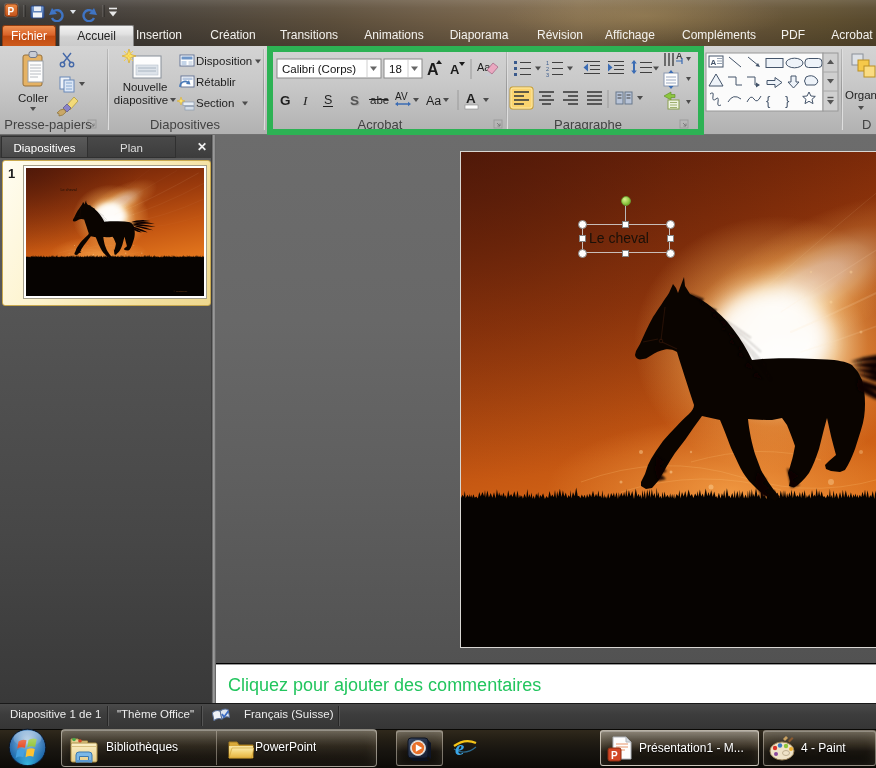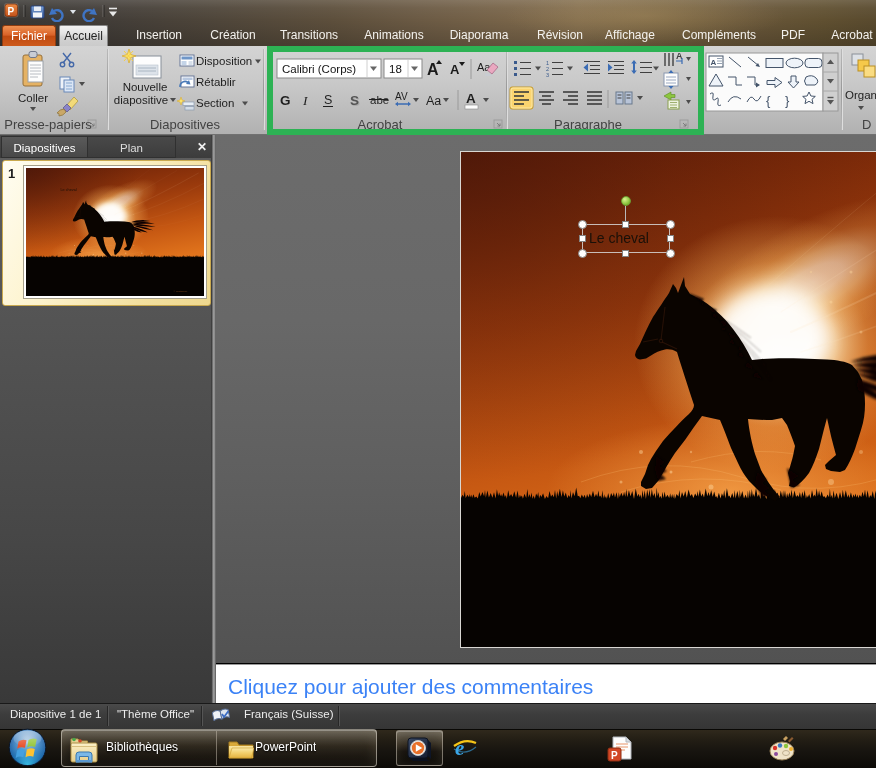--- a/index.html
+++ b/index.html
@@ -9,21 +9,21 @@
 background:linear-gradient(90deg,#393734 0%,#423d38 12%,#4f463a 25%,#5d4f3c 38%,#6b5a44 48%,#786449 58%,#7f6a4b 66%,#74603f 76%,#685639 86%,#605031 94%,#594a2e 100%);}
 #header:after{content:"";position:absolute;left:0;top:0;width:100%;height:100%;
 background:linear-gradient(180deg,rgba(255,255,255,.14) 0,rgba(255,255,255,.05) 8px,rgba(0,0,0,0) 20px,rgba(0,0,0,.18) 45px);}
 #title{left:390px;top:4px;width:230px;height:16px;font-size:12px;color:#100e0c;text-align:center;
 text-shadow:0 0 4px rgba(255,255,255,.55);z-index:3;white-space:nowrap}
 
 .tab{top:25px;height:21px;font-size:12px;color:#f4f2ee;text-align:center;line-height:21px;z-index:3;white-space:nowrap}
 #tabFichier{left:2px;width:54px;color:#fff;border-radius:3px 3px 0 0;
 background:linear-gradient(180deg,#ef9152 0%,#d96228 45%,#c04a10 52%,#cd5a1c 100%);
 border:1px solid #8e3c10;border-bottom:none}
-#tabAccueil{left:59px;width:49px;color:#262626;border-radius:2px 2px 0 0;
+#tabAccueil{left:59px;width:75px;color:#262626;border-radius:2px 2px 0 0;
 background:linear-gradient(180deg,#f2f2f2 0%,#e2e2e2 40%,#d2d2d2 55%,#cbcbcb 100%);
 border:1px solid #888;border-bottom:none}
 
 #ribbon{left:0;top:46px;width:876px;height:89px;
 background:linear-gradient(180deg,#d4d4d4 0%,#cacaca 38%,#c1c1c1 62%,#b1b1b1 100%);
 border-bottom:1px solid #717171}
 .gsep{top:49px;width:1px;height:81px;background:linear-gradient(180deg,#b9b9b9,#999 50%,#b9b9b9);box-shadow:1px 0 0 #dedede}
 .glabel{top:117px;height:14px;font-size:13px;color:#424242;text-align:center}
 
 #greenbox{left:267px;top:46px;width:437px;height:89px;border:6px solid #2db254;z-index:9}
@@ -45,21 +45,21 @@
 #slidewrap{left:460px;top:151px;width:416px;height:497px;background:#d9d7d3;padding:1px}
 #slideclip{position:absolute;left:1px;top:1px;width:415px;height:495px;overflow:hidden}
 
 .handle-sq{width:7px;height:7px;background:#fff;border:1px solid #848484;z-index:5}
 .handle-ci{width:9px;height:9px;background:#fff;border:1px solid #848484;border-radius:50%;z-index:5}
 #tbox{left:582px;top:224px;width:88px;height:29px;border:1px solid rgba(215,215,215,.85);z-index:4}
 #rotctl{left:621px;top:196px;width:10px;height:10px;background:radial-gradient(circle at 35% 30%,#d8f28e,#8cc63f 60%,#5a9a1f);border:1px solid #6f9c33;border-radius:50%;z-index:5}
 #rotstem{left:625px;top:206px;width:1px;height:18px;background:#b9b9b9;z-index:4}
 
 #comments{left:216px;top:664px;width:660px;height:39px;background:#fff;border-top:1px solid #9a9a9a}
-#commtext{left:228px;top:675px;font-size:21px;color:#3b82f6}
+#commtext{left:228px;top:675px;font-size:18px;color:#22c55e}
 
 #statusbar{left:0;top:703px;width:876px;height:26px;background:linear-gradient(180deg,#4a4a4a 0,#3d3d3d 40%,#353535 100%);border-top:1px solid #191919}
 .sitem{top:708px;font-size:11.5px;color:#ececec;white-space:nowrap}
 .ssep{top:706px;width:1px;height:20px;background:#272727;box-shadow:1px 0 0 #555}
 
 #taskbar{left:0;top:729px;width:876px;height:39px;
 background:linear-gradient(180deg,#312a1d 0%,#241f15 25%,#181510 55%,#0c0a07 100%)}
 #taskbar:before{content:"";position:absolute;left:0;top:0;width:100%;height:1px;background:rgba(0,0,0,.8)}
 .tbtn{top:730px;height:36px;border-radius:3px;border:1px solid rgba(210,200,185,.55);
 background:linear-gradient(180deg,rgba(255,248,235,.28),rgba(160,140,110,.18) 40%,rgba(30,24,16,.25) 60%,rgba(0,0,0,.3));
@@ -565,20 +565,26 @@
   <div class="abs" id="taskbar"></div>
   <div class="abs" style="left:61px;top:729px;width:316px;height:38px;border-radius:4px;border:1px solid rgba(225,218,205,.6);background:linear-gradient(180deg,rgba(255,250,240,.27),rgba(150,128,95,.16) 45%,rgba(0,0,0,.2));box-shadow:inset 0 1px 0 rgba(255,255,255,.28),inset 0 0 14px rgba(255,235,200,.12)"></div>
   <div class="abs tbtn" style="left:62px;width:124px;border:none;background:none;box-shadow:none">
       <span class="tbtxt" style="left:44px">Bibliothèques</span>
     </div>
   <div class="abs" style="left:216px;top:731px;width:1px;height:34px;background:rgba(200,190,175,.5)"></div>
     <div class="abs tbtn" style="left:217px;width:158px;border:none;background:none;box-shadow:none">
       <span class="tbtxt" style="left:38px">PowerPoint</span>
     </div>
   <div class="abs tbtn" style="left:396px;width:47px"></div>
+  <div class="abs tbtn" style="left:600px;width:159px;background:linear-gradient(180deg,rgba(255,250,240,.42),rgba(190,170,140,.25) 40%,rgba(60,48,30,.25) 60%,rgba(10,8,5,.3));border:1px solid rgba(235,228,215,.75)">
+      <span class="tbtxt" style="left:38px">Présentation1 - M...</span>
+    </div>
+  <div class="abs tbtn" style="left:763px;width:113px">
+      <span class="tbtxt" style="left:37px">4 - Paint</span>
+    </div>
 
   <div class="abs" style="left:8px;top:728px;width:40px;height:40px;z-index:5">
       <svg width="40" height="40">
     <defs>
       <radialGradient id="orbg" cx="0.5" cy="0.35" r="0.7">
         <stop offset="0" stop-color="#c8d8e8"></stop>
             <stop offset="0.45" stop-color="#5590c8"></stop>
             <stop offset="0.8" stop-color="#1e5a9c"></stop>
             <stop offset="1" stop-color="#123050"></stop>
       </radialGradient>

